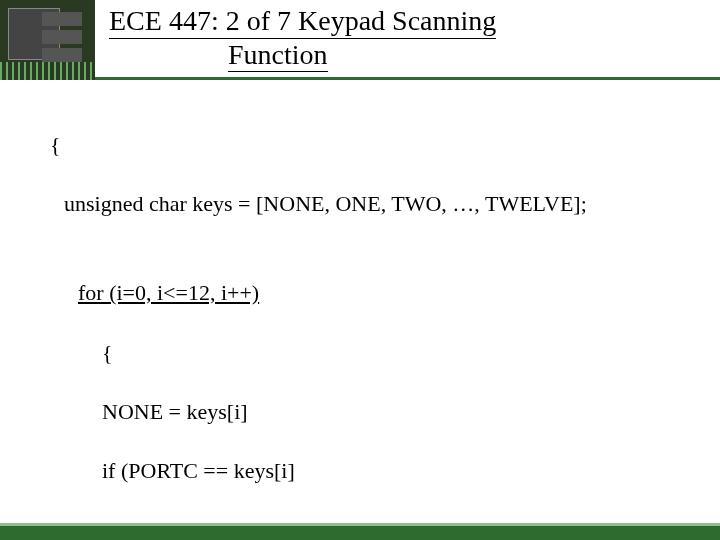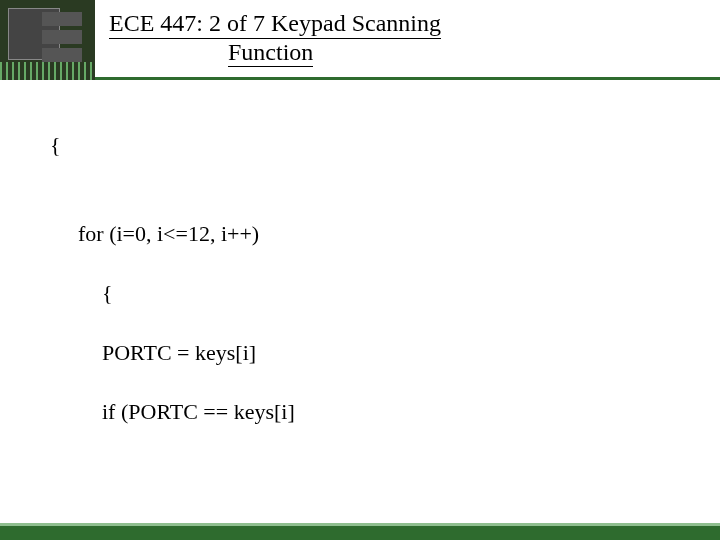--- a/index.html
+++ b/index.html
@@ -4,27 +4,27 @@
 <style>
   * { margin: 0; padding: 0; box-sizing: border-box; }
   html, body { width: 720px; height: 540px; font-family: "Times New Roman", serif; background: #fff; overflow: hidden; }
   .slide { width: 720px; height: 540px; position: relative; background: #fff; }
   .header-bar { position: absolute; top: 0; left: 0; width: 100%; height: 80px; border-bottom: 3px solid #2e6b2e; display: flex; align-items: stretch; }
   .chip-img { width: 95px; height: 80px; background: #2a3a22; position: relative; overflow: hidden; flex-shrink: 0; }
   .chip-img::before { content: ""; position: absolute; top: 8px; left: 8px; width: 50px; height: 50px; background: #444; border: 1px solid #888; }
   .chip-img::after { content: ""; position: absolute; top: 12px; left: 42px; width: 40px; height: 14px; background: #555; box-shadow: 0 18px 0 #555, 0 36px 0 #555; }
   .pcb-lines { position: absolute; bottom: 0; left: 0; width: 100%; height: 18px; background: repeating-linear-gradient(90deg, #6a6 0 2px, #2a3a22 2px 6px); }
   .title-wrap { flex: 1; display: flex; flex-direction: column; justify-content: center; padding-left: 14px; }
-  .title-line { font-size: 24px; color: #000; line-height: 1.15; font-weight: normal; border-bottom: 1px solid #000; display: inline; }
+  .title-line { font-size: 28px; color: #000; line-height: 1.15; font-weight: normal; border-bottom: 1px solid #000; display: inline; }
   .title-line1 { width: fit-content; }
   .title-line2 { width: fit-content; margin-left: 119px; }
   .content { position: absolute; top: 100px; left: 50px; right: 40px; font-size: 22px; line-height: 1.35; color: #000; }
   .code-block { white-space: pre; font-family: "Times New Roman", serif; }
   .l-ind1 { padding-left: 14px; }
-  .l-ind2 { padding-left: 28px; }
+  .l-ind2 { padding-left: 28px; text-decoration: underline; }
   .l-ind3 { padding-left: 52px; }
   .footer-bar { position: absolute; bottom: 0; left: 0; width: 100%; height: 14px; background: #2e6b2e; }
   .footer-bar::before { content: ""; position: absolute; top: -3px; left: 0; width: 100%; height: 3px; background: #8fbf8f; }
 </style>
 </head>
 <body>
 
 <div class="slide">
   <div class="header-bar">
     <div class="chip-img">
@@ -32,24 +32,25 @@
     </div>
     <div class="title-wrap">
       <div class="title-line title-line1">ECE 447: 2 of 7 Keypad Scanning</div>
       <div class="title-line title-line2">Function</div>
     </div>
   </div>
 
   <div class="content">
     <div class="code-block">
 <div>{</div>
+<div class="l-ind1">unsigned char keys = [NONE, ONE, TWO, …, TWELVE];</div>
 <div></div>
 <div class="l-ind2">for (i=0, i&lt;=12, i++)</div>
 <div class="l-ind3">{</div>
-<div class="l-ind3">PORTC = keys[i]</div>
+<div class="l-ind3">NONE = keys[i]</div>
 <div class="l-ind3">if (PORTC == keys[i]</div>
 
 
 <div></div>
 
 
     </div>
   </div>
 
   <div class="footer-bar"></div>

